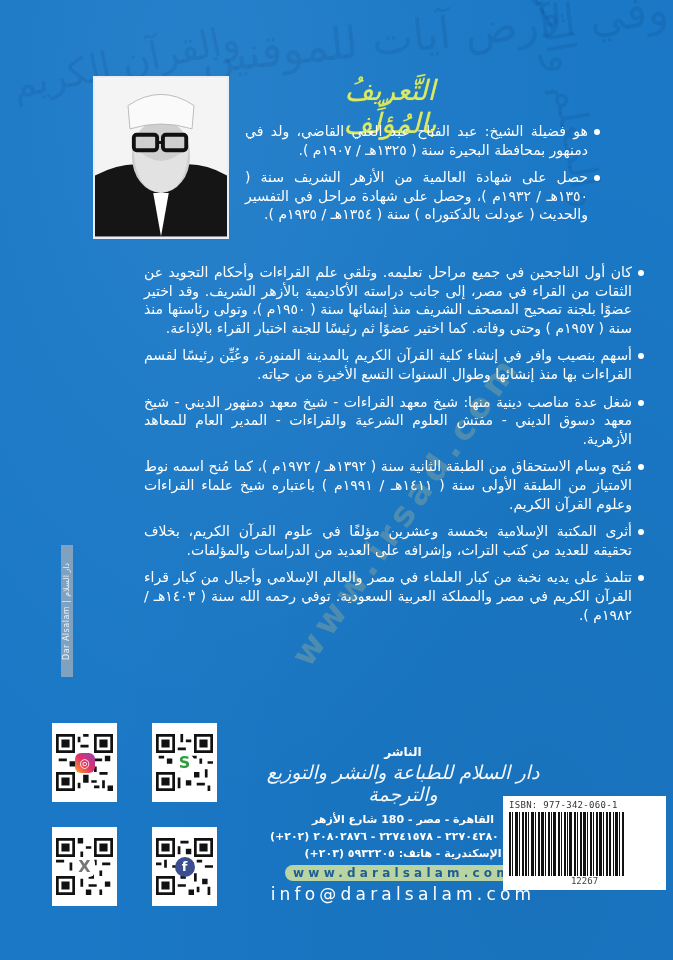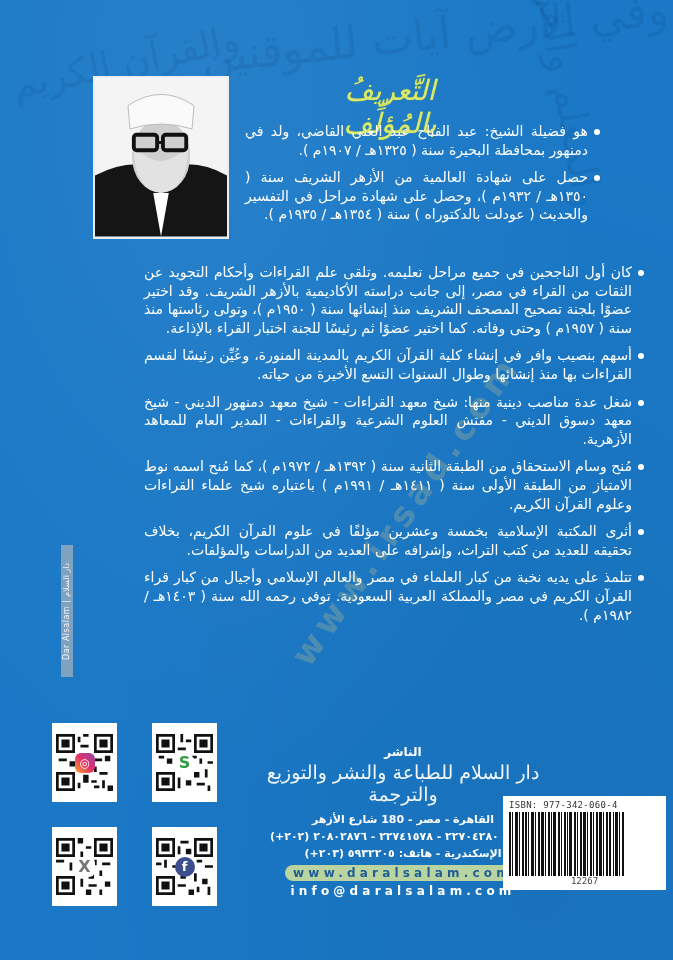--- a/index.html
+++ b/index.html
@@ -72,27 +72,27 @@
   .qr-badge {
     position: absolute; left: 50%; top: 50%; width: 20px; height: 20px; margin: -10px 0 0 -10px;
     border-radius: 6px; display: flex; align-items: center; justify-content: center;
     color: #fff; font-weight: bold; font-size: 12px;
   }
 
   .publisher {
     position: absolute; left: 258px; top: 745px; width: 290px; text-align: center; color: #ffffff;
   }
   .pub-label { font-size: 12px; font-weight: bold; margin-bottom: 2px; }
-  .pub-name { font-family: "DejaVu Serif", serif; font-size: 19px; letter-spacing: -0.5px; margin-bottom: 6px; color: #f3f7fb; }
+  .pub-name { font-family: "DejaVu Serif", serif; font-size: 19px; font-style: italic; letter-spacing: -0.5px; margin-bottom: 6px; color: #f3f7fb; }
   .pub-line { font-size: 11px; font-weight: bold; line-height: 17px; }
   .pub-web {
     display: inline-block; margin-top: 3px; padding: 0 8px; background: #b9d4a0; color: #1f5e95;
     border-radius: 9px; font-weight: bold; font-size: 12px; letter-spacing: 4.2px; line-height: 16px;
   }
-  .pub-mail { margin-top: 3px; font-weight: bold; font-size: 12px; letter-spacing: 4.2px; color: #ffffff; }
+  .pub-mail { margin-top: 3px; font-weight: normal; font-size: 17px; letter-spacing: 4.2px; color: #ffffff; }
 
   .barcode {
     position: absolute; left: 503px; top: 796px; width: 163px; height: 94px; background: #ffffff;
     padding: 4px 6px; font-family: "DejaVu Sans Mono", monospace;
   }
   .isbn { font-size: 9px; color: #333; letter-spacing: 0.3px; }
   .bars { height: 64px; margin-top: 2px; display: flex; align-items: stretch; }
   .bars span { display: block; background: #111; margin-right: 1.4px; }
   .bc-num { font-size: 9px; color: #444; text-align: center; }
 </style>
@@ -183,21 +183,21 @@
     <div class="pub-label">الناشر</div>
     <div class="pub-name">دار السلام للطباعة والنشر والتوزيع والترجمة</div>
     <div class="pub-line" dir="rtl">القاهرة - مصر - 180 شارع الأزهر</div>
     <div class="pub-line" dir="rtl">هاتف: ٢٢٧٠٤٢٨٠ - ٢٢٧٤١٥٧٨ - ٢٠٨٠٢٨٧٦ (٢٠٢+)</div>
     <div class="pub-line" dir="rtl">الإسكندرية - هاتف: ٥٩٣٢٢٠٥ (٢٠٣+)</div>
     <div class="pub-web">www.daralsalam.com</div>
     <div class="pub-mail">info@daralsalam.com</div>
   </div>
 
   <div class="barcode">
-    <div class="isbn">ISBN: 977-342-060-4</div>
+    <div class="isbn">ISBN: 977-342-060-1</div>
     <div class="bars">
       <span style="width:2px"></span>
         <span style="width:1px"></span>
         <span style="width:3px"></span>
         <span style="width:1px"></span>
       <span style="width:2px"></span>
         <span style="width:2px"></span>
         <span style="width:1px"></span>
         <span style="width:3px"></span>
       <span style="width:1px"></span>

